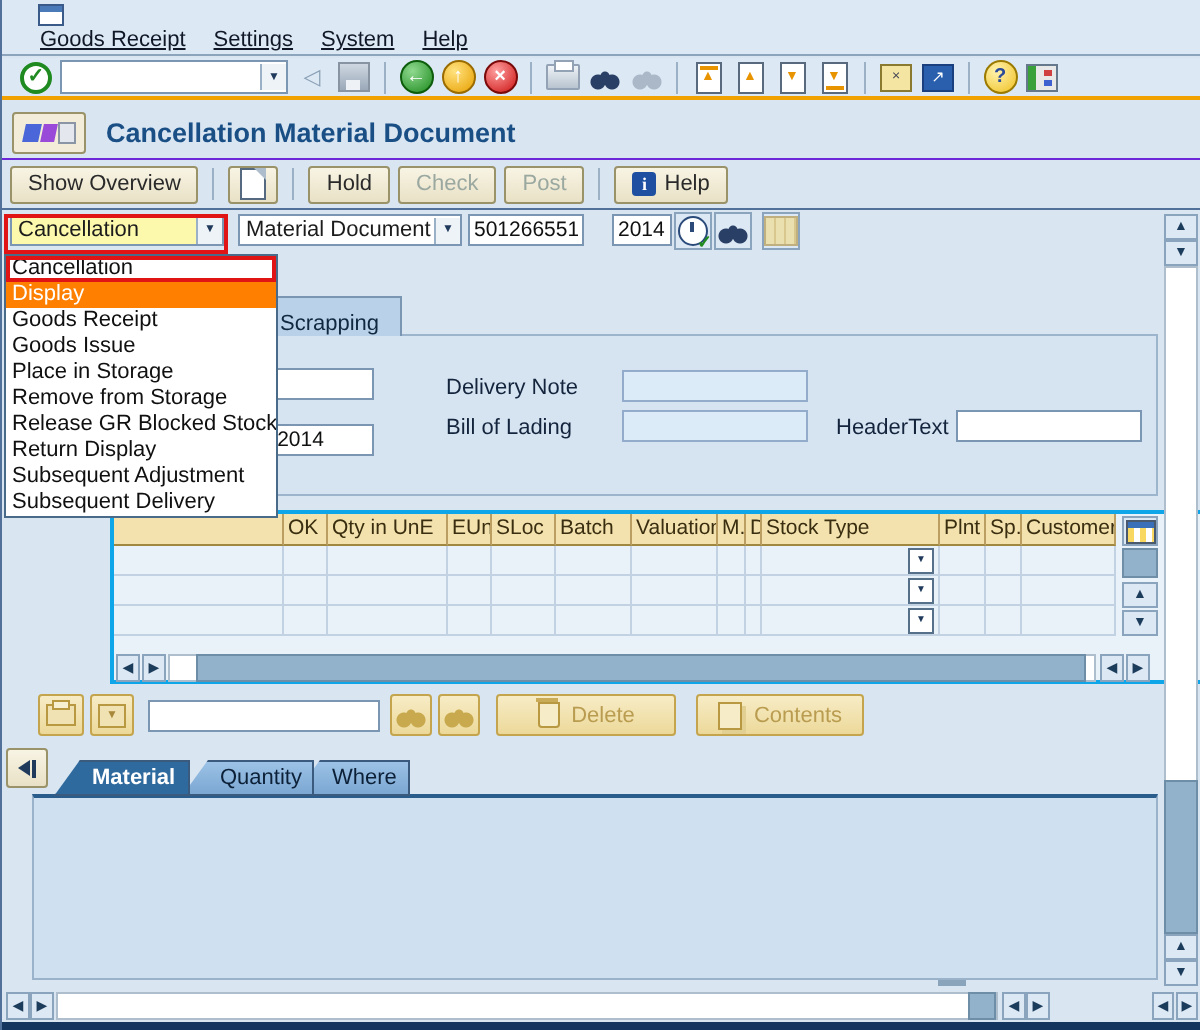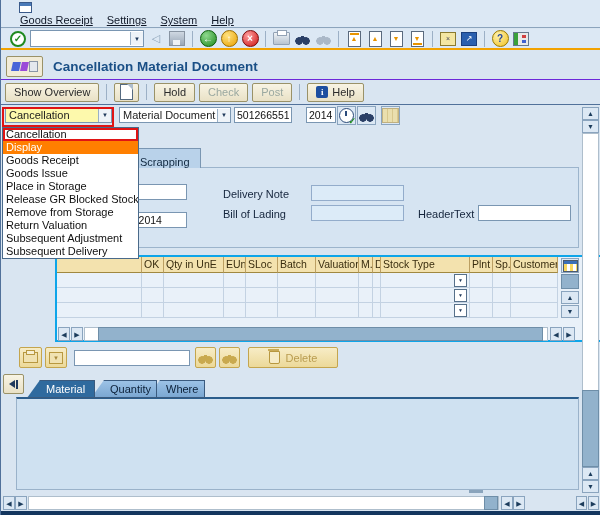--- a/index.html
+++ b/index.html
@@ -87,21 +87,21 @@
   .tan-sort{width:12px;height:10px;border:1px solid #b89840;background:#f0e2b2;display:flex;align-items:center;justify-content:center;font-size:6px;color:#a8893c;}
   .binoc.tan{background:radial-gradient(circle at 4px 8px,#c9a94e 3.5px,transparent 4px),radial-gradient(circle at 11px 8px,#c9a94e 3.5px,transparent 4px),radial-gradient(circle at 7.5px 5px,#c9a94e 2px,transparent 2.5px);}
   .trash{width:9px;height:11px;border:1px solid #b89840;background:#f6ecc8;border-radius:0 0 2px 2px;position:relative;}
   .trash:before{content:"";position:absolute;left:-2px;top:-3px;width:11px;height:2px;background:#c9ab58;}
   .copydoc{width:10px;height:12px;border:1px solid #b89840;background:#f6ecc8;box-shadow:2px 2px 0 #e2cf92;}
   
   .collapse-btn{position:absolute;left:2px;top:374px;width:19px;height:18px;background:linear-gradient(#f8f4e4,#e9e1c6);border:1px solid #9a9268;border-radius:2px;display:flex;align-items:center;justify-content:center;gap:1px;}
   .col-bar{width:2px;height:9px;background:#203a5c;}
   .col-tri{width:0;height:0;border-top:4px solid transparent;border-bottom:4px solid transparent;border-right:6px solid #203a5c;}
   .dtab{position:absolute;top:380px;height:18px;line-height:17px;padding:0 12px 0 18px;clip-path:polygon(13px 0,100% 0,100% 100%,0 100%);border:1px solid #3a5a7e;box-sizing:border-box;font-size:11px;}
-  .dtab.active{background:#2f6a9e;color:#fff;z-index:5;}
+  .dtab.active{background:#2f6a9e;color:#fff;z-index:5;font-weight:bold;}
   .dtab.idle{background:linear-gradient(#9cc2e6,#7ba7d2);color:#0c2038;z-index:4;}
   .dpanel{position:absolute;left:15px;top:397px;width:563px;height:93px;background:#cfe1f1;border-top:2px solid #2b5d8c;border-left:1px solid #9ab2ca;border-right:1px solid #9ab2ca;border-bottom:1px solid #9ab2ca;box-sizing:border-box;}
   .grip{position:absolute;left:468px;top:490px;width:14px;height:3px;background:#8aa4bc;}
   .darkstrip{position:absolute;left:0;top:511px;width:100%;height:4px;background:#14365e;}
   
   .ddlist{position:absolute;left:1px;top:127px;width:137px;background:#fff;border:1px solid #4a6a8a;z-index:30;box-sizing:border-box;}
   .dditem{height:13px;line-height:13px;padding-left:3px;color:#101010;white-space:nowrap;overflow:hidden;}
   .dditem.sel{outline:2px solid #e01414;outline-offset:-2px;}
   .dditem.hover{background:#ff7f00;color:#fff;}
   .anno-combo{position:absolute;left:1px;top:107px;width:112px;height:20px;border:2px solid #e01414;z-index:40;box-sizing:border-box;pointer-events:none;}
@@ -350,20 +350,24 @@
     <span class="tanbtn" style="padding:0 2px;margin-left:2px;">
         <span class="binoc tan"></span>
       </span>
     <span class="tanbtn" style="padding:0 2px;">
         <span class="binoc tan"></span>
       </span>
     <span class="tanbtn" style="width:76px;margin-left:5px;">
       <span class="trash"></span>
       <span>Delete</span>
     </span>
+    <span class="tanbtn" style="width:70px;margin-left:7px;">
+      <span class="copydoc"></span>
+      <span>Contents</span>
+    </span>
   </div>
 
   <span class="collapse-btn">
     <span class="col-tri"></span>
     <span class="col-bar"></span>
   </span>
   <span class="dtab idle" style="left:146px;width:58px;"><span>Where</span></span>
   <span class="dtab idle" style="left:90px;width:66px;"><span>Quantity</span></span>
   <span class="dtab active" style="left:26px;width:68px;"><span>Material</span></span>
 
@@ -387,21 +391,21 @@
   <span class="sbtn" style="position:absolute;left:587px;top:496px;width:11px;height:14px;">▶</span>
 
   <div class="darkstrip"></div>
 
   <div class="ddlist">
     <div class="dditem sel">Cancellation</div>
     <div class="dditem hover">Display</div>
     <div class="dditem">Goods Receipt</div>
     <div class="dditem">Goods Issue</div>
     <div class="dditem">Place in Storage</div>
+    <div class="dditem">Remove from Storage</div>
     <div class="dditem">Release GR Blocked Stock</div>
-    <div class="dditem">Remove from Storage</div>
-    <div class="dditem">Return Valuation</div>
+    <div class="dditem">Return Display</div>
     <div class="dditem">Subsequent Adjustment</div>
     <div class="dditem">Subsequent Delivery</div>
   </div>
   <div class="anno-combo"></div>
 
 </div>
 
 </body></html>

